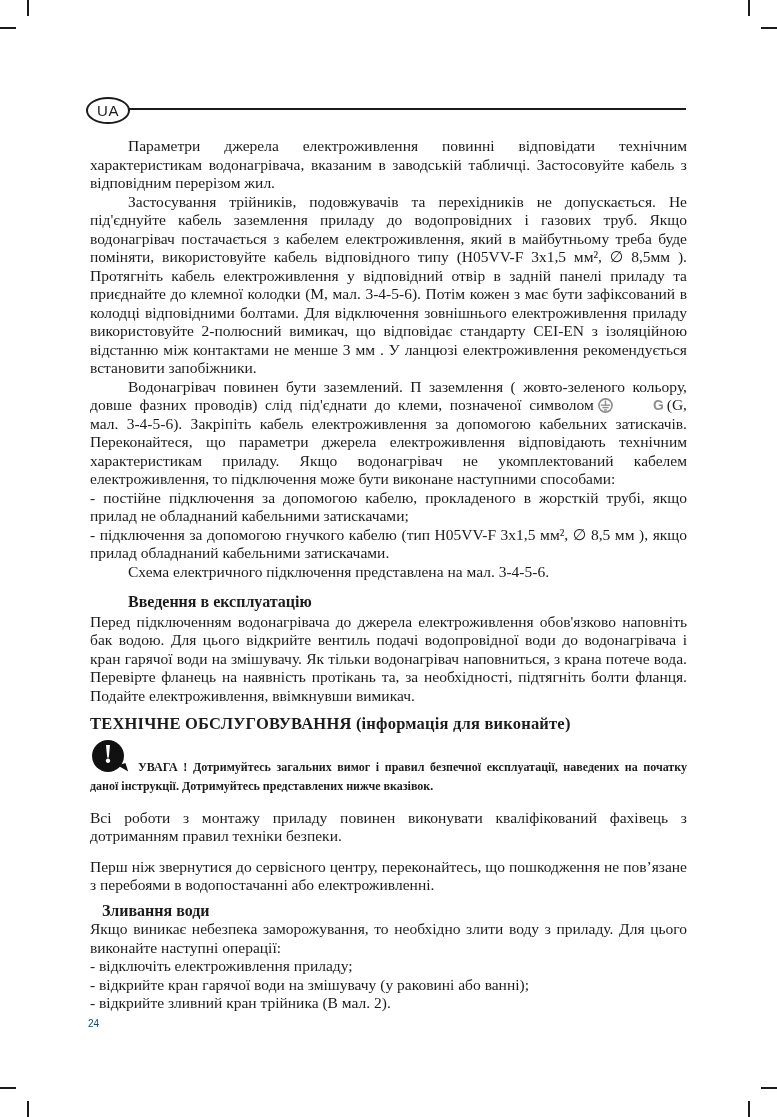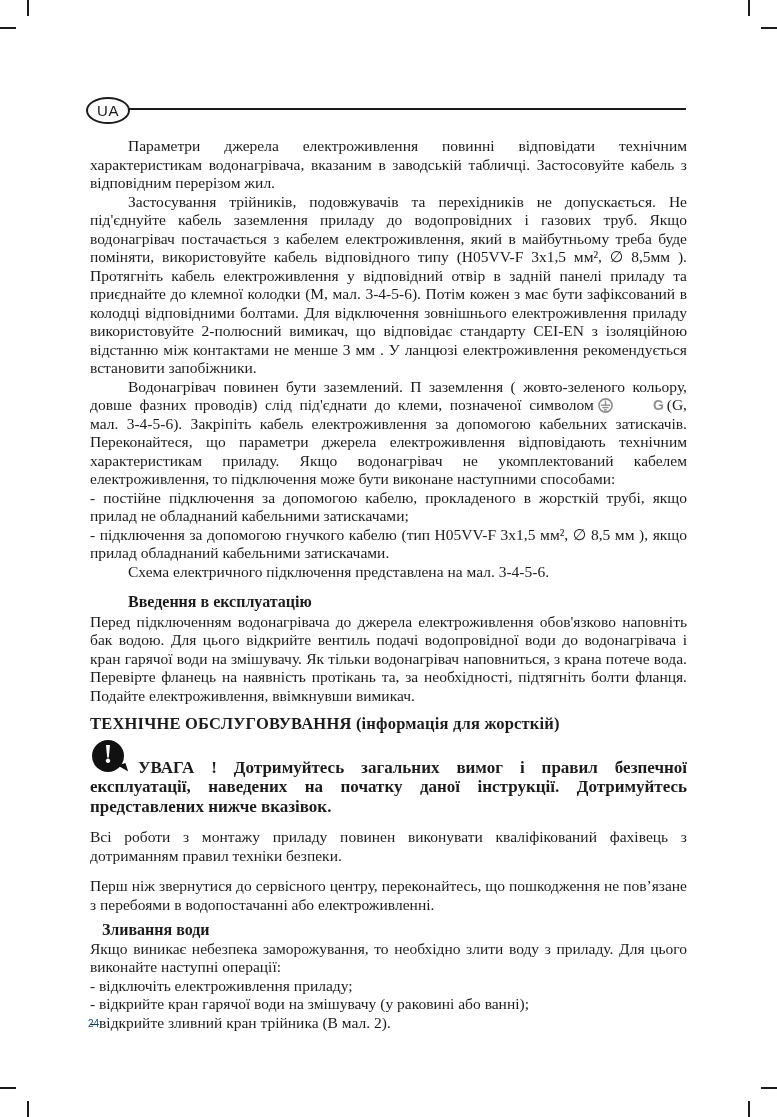--- a/index.html
+++ b/index.html
@@ -50,21 +50,21 @@
     font-weight:bold;font-size:27px;line-height:1;margin-top:-2px;
   }
   .warn-icon .tail{
     position:absolute;right:-3px;bottom:-1px;
     width:0;height:0;
     border-left:8px solid transparent;
     border-top:9px solid #111;
     transform:rotate(-18deg);
   }
   .warning-text{
-    font-weight:bold;font-size:17px;line-height:19.5px;
+    font-weight:bold;font-size:12px;line-height:19.5px;
     text-indent:48px;margin:0;padding-top:16px;text-align:justify;
   }
   
   .ground-sym{display:inline-flex;align-items:center;vertical-align:-3px;margin:0 3px 0 4px;}
   .ground-sym svg{display:block;}
   .gletter{
     font-family:"Liberation Sans","DejaVu Sans",sans-serif;
     font-weight:bold;color:#8e8e8e;font-size:14px;margin-left:1px;
   }
   .page-number{
@@ -111,21 +111,21 @@
     </p>
 
     <p class="para">- постійне підключення за допомогою кабелю, прокладеного в жорсткій трубі, якщо прилад не обладнаний кабельними затискачами;</p>
     <p class="para">- підключення за допомогою гнучкого кабелю (тип H05VV-F 3x1,5 мм², ∅ 8,5 мм ), якщо прилад обладнаний кабельними затискачами.</p>
 
     <p class="para indent">Схема електричного підключення представлена на мал. 3-4-5-6.</p>
 
     <p class="h-inline">Введення в експлуатацію</p>
     <p class="para">Перед підключенням водонагрівача до джерела електроживлення обов'язково наповніть бак водою. Для цього відкрийте вентиль подачі водопровідної води до водонагрівача і кран гарячої води на змішувачу. Як тільки водонагрівач наповниться, з крана потече вода. Перевірте фланець на наявність протікань та, за необхідності, підтягніть болти фланця. Подайте електроживлення, ввімкнувши вимикач.</p>
 
-    <p class="h-section">ТЕХНІЧНЕ ОБСЛУГОВУВАННЯ  (інформація для жорсткій)</p>
+    <p class="h-section">ТЕХНІЧНЕ ОБСЛУГОВУВАННЯ  (інформація для виконайте)</p>
 
     <div class="warning-block">
       <span class="warn-icon">
         <span class="bang">!</span>
         <span class="tail"></span>
       </span>
       <p class="warning-text">УВАГА !  Дотримуйтесь загальних вимог і правил безпечної експлуатації, наведених на початку даної інструкції. Дотримуйтесь представлених нижче вказівок.</p>
     </div>
 
     <p class="para mt">Всі роботи з монтажу приладу повинен виконувати кваліфікований фахівець з дотриманням правил техніки безпеки.</p>

